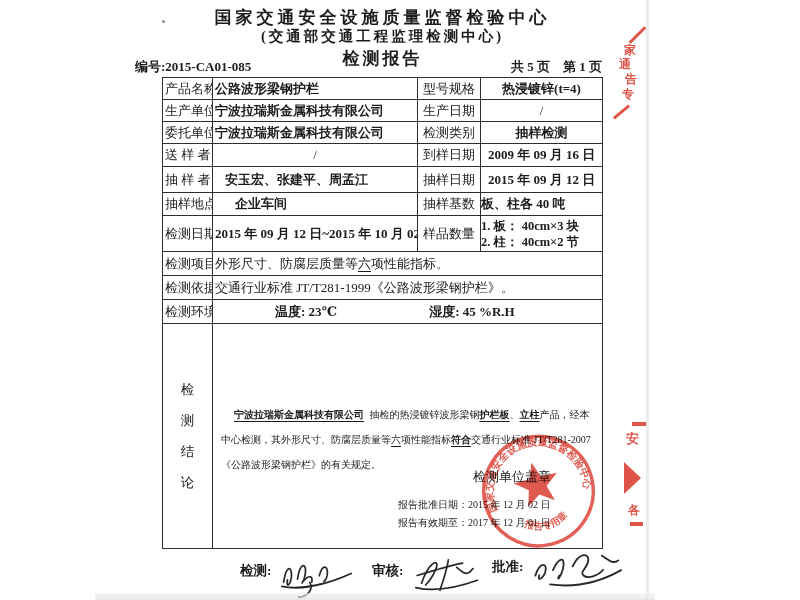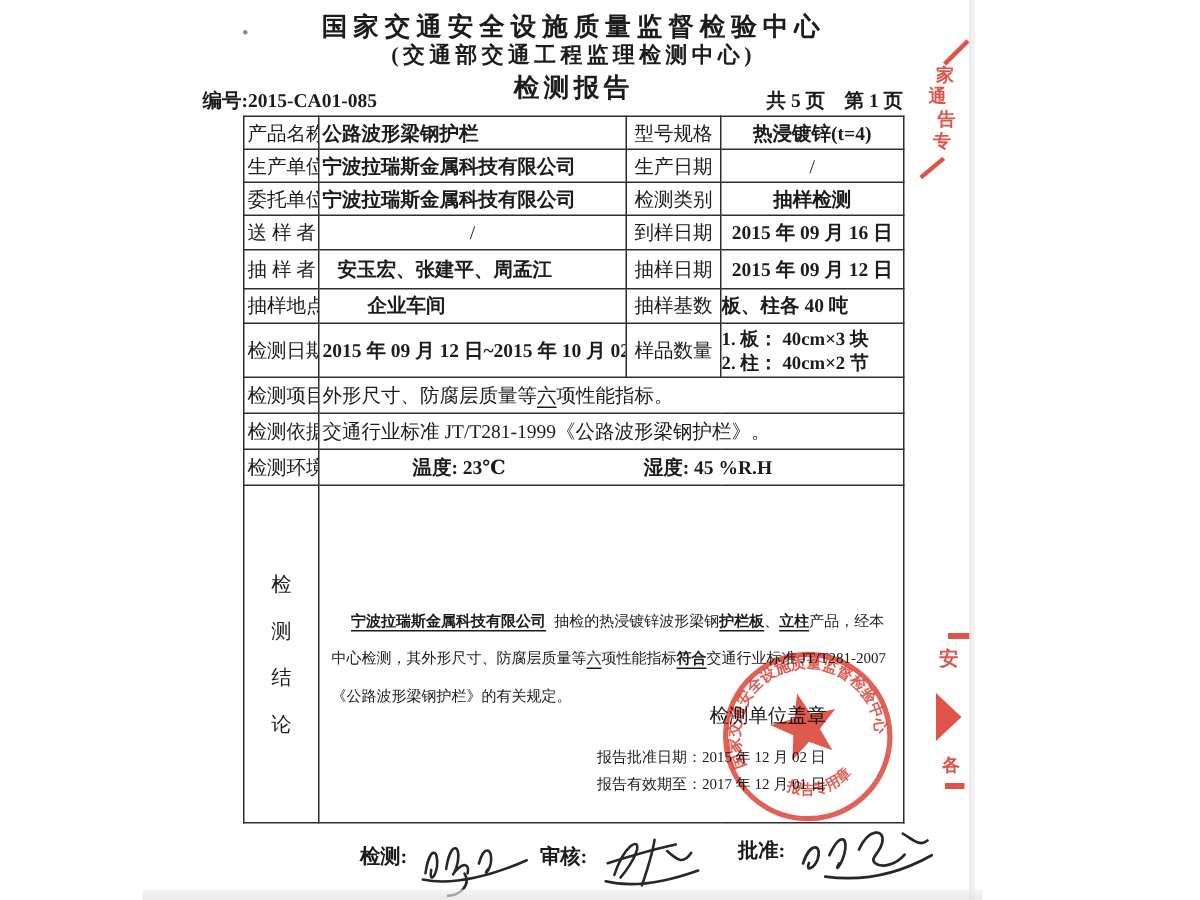--- a/index.html
+++ b/index.html
@@ -65,21 +65,21 @@
     left:253px; top:96px; width:146px; height:146px;
     mix-blend-mode:multiply; opacity:.9;
     transform:rotate(-14deg);
   }
 
   
   .sig-group{ display:flex; align-items:flex-start; gap:3px; }
   .sig-label{ font-size:13.5px; font-weight:700; padding-top:10px; white-space:nowrap; }
   .sig-svg{ display:block; }
   .g1{ left:240px; top:552px; }
-  .g2{ left:360px; top:552px; }
+  .g2{ left:372px; top:552px; }
   .g3{ left:492px; top:548px; }
 
   
   .edge-right{ left:646px; top:0; width:4px; height:600px;
                background:linear-gradient(to right,#e2e2e2,#f4f4f4); opacity:.8; }
   .edge-bottom{ left:95px; top:593px; width:560px; height:7px;
                 background:linear-gradient(#f0f0f0,#dedede); opacity:.65; }
 
   
   .frag{ color:var(--stamp-red); opacity:.85; }
@@ -125,31 +125,31 @@
   <tr class="h22">
     <td class="lab">委托单位</td>
     <td class="v1">宁波拉瑞斯金属科技有限公司</td>
     <td class="lab">检测类别</td>
     <td class="v2">抽样检测</td>
   </tr>
   <tr class="h23">
     <td class="lab">送 样 者</td>
     <td class="v1 plain" style="text-align:center;">/</td>
     <td class="lab">到样日期</td>
-    <td class="v2">2015 年 09 月 16 日</td>
+    <td class="v2">2009 年 09 月 16 日</td>
   </tr>
   <tr class="h26">
     <td class="lab">抽 样 者</td>
     <td class="v1" style="padding-left:12px;">安玉宏、张建平、周孟江</td>
     <td class="lab">抽样日期</td>
     <td class="v2">2015 年 09 月 12 日</td>
   </tr>
   <tr class="h23">
     <td class="lab">抽样地点</td>
-    <td class="v1" style="padding-left:32px;">企业车间</td>
+    <td class="v1" style="padding-left:22px;">企业车间</td>
     <td class="lab">抽样基数</td>
     <td class="v2 left">板、柱各 40 吨</td>
   </tr>
   <tr class="h36">
     <td class="lab">检测日期</td>
     <td class="v1">2015 年 09 月 12 日~2015 年 10 月 02 日</td>
     <td class="lab">样品数量</td>
     <td class="v2 left">
       <div class="samp-line">1. 板： 40cm×3 块</div>
       <div class="samp-line">2. 柱： 40cm×2 节</div>

